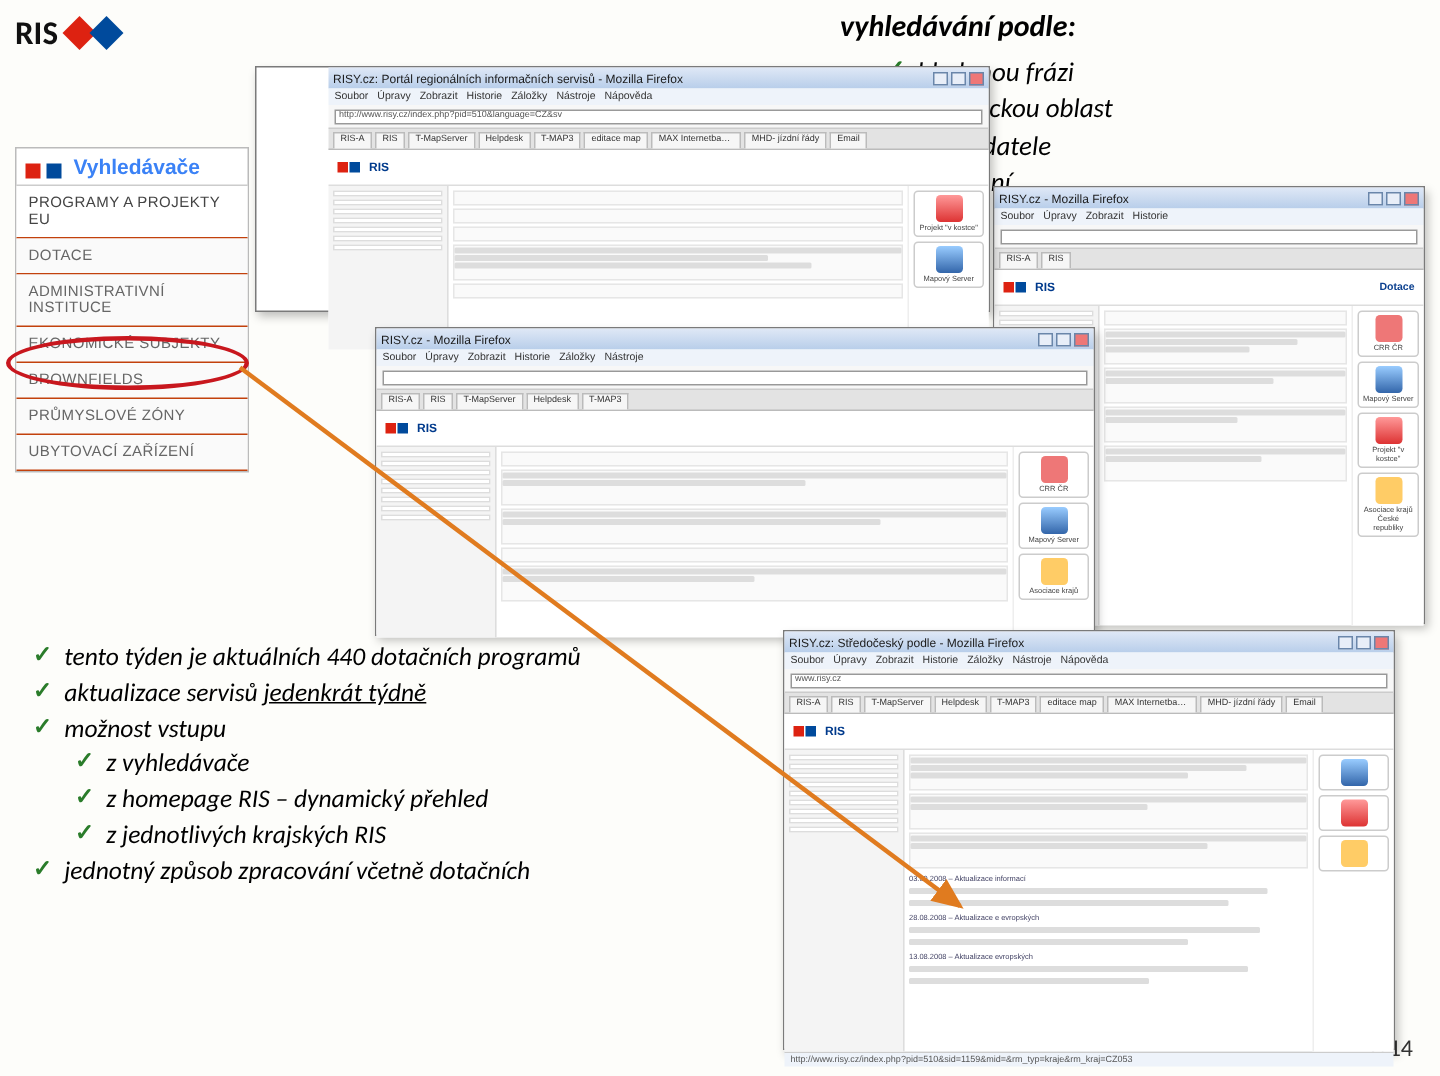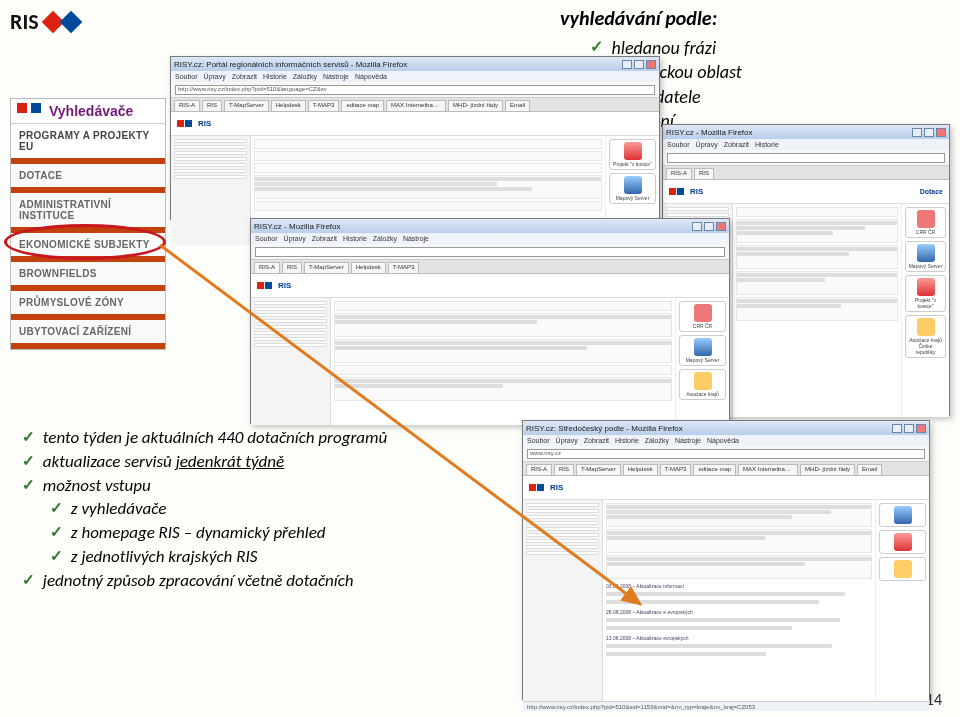--- a/index.html
+++ b/index.html
@@ -60,32 +60,32 @@
   
   .sidebar-mock {
     position: absolute;
     top: 98px; left: 10px;
     width: 156px;
     background: #fff;
     border:1px solid #bbb;
     font-family: "Segoe UI", Tahoma, sans-serif;
   }
   .sb-head {
-    display:flex; align-items:flex-start;
+    display:flex; align-items:flex-end;
     padding:4px 6px;
-    font-size:14px; font-weight:bold; color:#701a75;
+    font-size:14px; font-weight:bold; color:#3b82f6;
     border-bottom:1px solid #ccc;
   }
   .sb-head .diamond.small{width:10px;height:10px;margin-right:4px;}
   .sb-item {
-    font-size:10px; font-weight:bold;
+    font-size:10px; font-weight:normal;
     text-transform: uppercase;
     color:#666;
     padding:6px 8px;
-    border-bottom:6px solid #c2410c;
+    border-bottom:1px solid #c2410c;
     background:#fafafa;
     letter-spacing:0.3px;
   }
   .sb-item.on{background:#fff;color:#444;}
 
   
   .red-oval {
     position:absolute;
     top:224px; left:4px;
     width:162px; height:36px;
@@ -130,21 +130,21 @@
   .rightcol{width:54px;background:#fff;border-left:1px solid #eee;padding:3px;display:flex;flex-direction:column;gap:3px;}
   .widget{border:1px solid #ccc;border-radius:3px;padding:2px;font-size:5px;text-align:center;color:#444;display:flex;flex-direction:column;align-items:center;gap:1px;}
   .wicon{width:18px;height:18px;border-radius:3px;}
   .w1{background:linear-gradient(#f99,#d33);}
   .w2{background:linear-gradient(#9cf,#36a);}
   .w3{background:#e77;}
   .w4{background:#fc6;}
   .statusbar{height:10px;background:#eef3fa;border-top:1px solid #ccc;font-size:6px;color:#555;display:flex;align-items:center;padding:0 4px;}
 
   
-  #win1{top:56px;left:170px;width:490px;height:164px;}
+  #win1{top:44px;left:170px;width:490px;height:164px;padding-left:48px;}
   #win1 .body{height:133px;}
   #win2{top:218px;left:250px;width:480px;height:206px;}
   #win2 .body{height:151px;}
   #win3{top:124px;left:662px;width:288px;height:292px;}
   #win3 .body{height:237px;}
   #win4{top:420px;left:522px;width:408px;height:280px;}
   #win4 .body{height:225px;}
 
   #win1{z-index:5;}
   #win2{z-index:6;}

